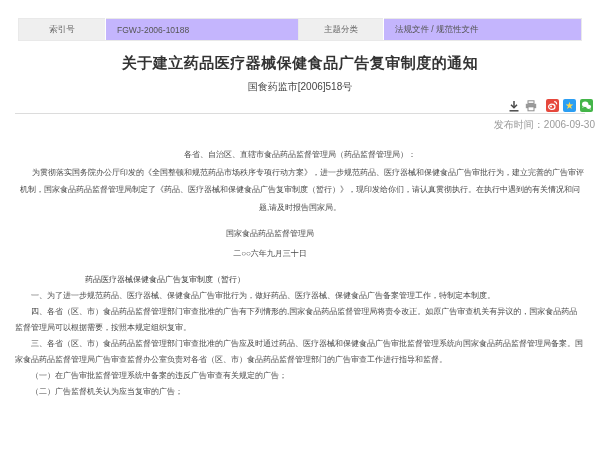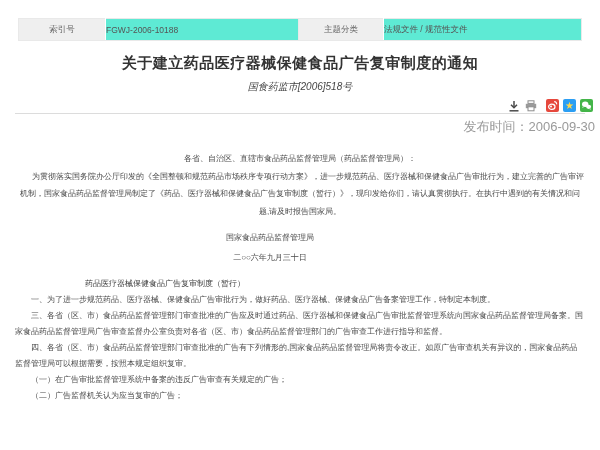--- a/index.html
+++ b/index.html
@@ -7,38 +7,38 @@
   body { font-family:"Liberation Sans","DejaVu Sans",sans-serif; }
   .page { position:relative; width:600px; height:450px; background:#fff; overflow:hidden; }
 
   
   table.meta { width:564px; margin:18px 18px 0 18px; border-collapse:collapse; table-layout:fixed;
                font-size:8.5px; color:#555; }
   table.meta td { height:22px; border:1px solid #e9e9e9; vertical-align:middle; }
   table.meta td.lbl { background:#efefef; color:#666; text-align:center; border-color:#e9e9e9 #fff #fff #e9e9e9; }
   table.meta tr:first-child td.lbl { border-top-color:#e9e9e9; }
   table.meta tr:last-child td.lbl { border-bottom-color:#e9e9e9; }
-  table.meta td.val { background:#5eead4; }
+  table.meta td.val { background:#c4b5fd; padding-left:11px; }
   .w1 { width:87px; } .w2 { width:193px; } .w3 { width:85px; }
 
   
   h1.title { margin-top:13px; text-align:center; font-size:15px; font-weight:bold; color:#333; letter-spacing:.5px; }
-  .docnum { margin-top:7px; text-align:center; font-size:10px; color:#444;font-style:italic; }
+  .docnum { margin-top:7px; text-align:center; font-size:10px; color:#444; }
 
   .toolbar { height:13px; margin:5px 7px 0 0; display:flex; justify-content:flex-end; align-items:center; gap:4px; }
   .tool { width:13px; height:13px; display:inline-flex; align-items:center; justify-content:center; cursor:pointer; }
   .share { width:13px; height:13px; border-radius:2px; display:inline-flex; align-items:center; justify-content:center; cursor:pointer; }
   .share.weibo  { background:#e6483d; }
   .share.qzone  { background:#2b9ef3; color:#ffd84d; font-size:10px; line-height:13px; }
   .share.wechat { background:#44b549; }
   .share.weibo + .share { margin-left:0; }
   .tool + .share { margin-left:5px; }
 
   .rule { height:0; border-top:1px solid #dcdcdc; margin:1px 15px 0 15px; }
-  .pubtime { margin:4px 5px 0 1px; text-align:right; font-size:13px; color:#9a9a9a; }
+  .pubtime { margin:4px 5px 0 1px; text-align:right; font-size:10px; color:#9a9a9a; }
 
   
   .article { margin:14px 15px 0 15px; font-size:8px; color:#4a4a4a; }
   .article p { line-height:16px; }
   .article p.lead { line-height:17.5px;text-align:center; }
   .noindent { text-indent:0; }
   .indent { text-indent:2em; }
   .sigblock { margin-top:8px; text-align:center; transform:translateX(-30px); }
   .sigblock div { line-height:20px; }
   .section-title { margin-top:7px; padding-left:70px; font-weight:normal; color:#3d3d3d; line-height:17px; }
@@ -114,19 +114,19 @@
     <p class="indent lead">为贯彻落实国务院办公厅印发的《全国整顿和规范药品市场秩序专项行动方案》，进一步规范药品、医疗器械和保健食品广告审批行为，建立完善的广告审评机制，国家食品药品监督管理局制定了《药品、医疗器械和保健食品广告复审制度（暂行）》，现印发给你们，请认真贯彻执行。在执行中遇到的有关情况和问题,请及时报告国家局。</p>
 
     <div class="sigblock">
       <div>国家食品药品监督管理局</div>
       <div>二○○六年九月三十日</div>
     </div>
 
     <div class="section-title">药品医疗器械保健食品广告复审制度（暂行）</div>
 
     <p class="indent">一、为了进一步规范药品、医疗器械、保健食品广告审批行为，做好药品、医疗器械、保健食品广告备案管理工作，特制定本制度。</p>
+    <p class="indent">四、各省（区、市）食品药品监督管理部门审查批准的广告有下列情形的,国家食品药品监督管理局将责令改正。如原广告审查机关有异议的，国家食品药品监督管理局可以根据需要，按照本规定组织复审。</p>
     <p class="indent">三、各省（区、市）食品药品监督管理部门审查批准的广告应及时通过药品、医疗器械和保健食品广告审批监督管理系统向国家食品药品监督管理局备案。国家食品药品监督管理局广告审查监督办公室负责对各省（区、市）食品药品监督管理部门的广告审查工作进行指导和监督。</p>
-    <p class="indent">四、各省（区、市）食品药品监督管理部门审查批准的广告有下列情形的,国家食品药品监督管理局将责令改正。如原广告审查机关有异议的，国家食品药品监督管理局可以根据需要，按照本规定组织复审。</p>
     <p class="indent">（一）在广告审批监督管理系统中备案的违反广告审查有关规定的广告；</p>
     <p class="indent">（二）广告监督机关认为应当复审的广告；</p>
   </div>
 
 </div>
 
 </body></html>

